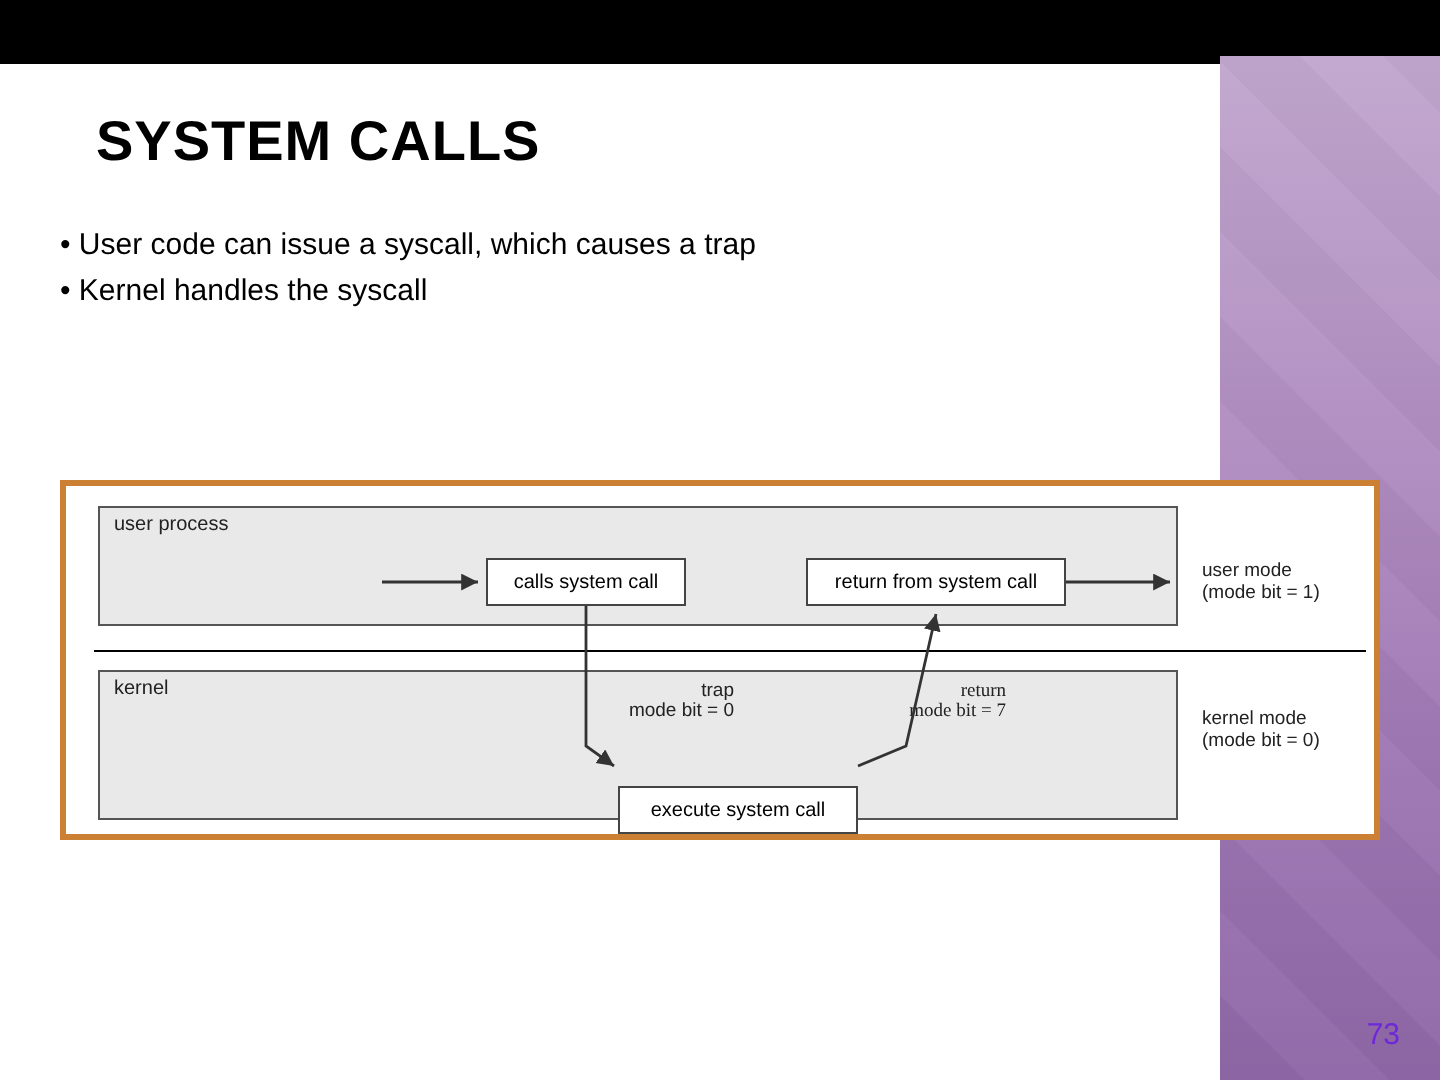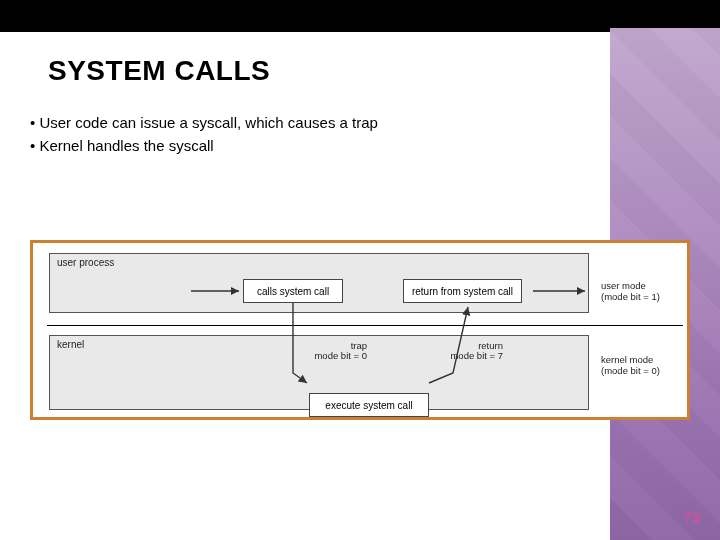--- a/index.html
+++ b/index.html
@@ -100,21 +100,21 @@
     left: 0; top: 0;
     width: 660px;
     height: 180px;
     pointer-events: none;
   }
   .page-num {
     position: absolute;
     right: 20px;
     bottom: 14px;
     font-size: 15px;
-    color: #ec4899;
+    color: #6d28d9;
   }
 </style>
 </head>
 <body>
 
 <div class="top-bar"></div>
 <div class="deco-right"></div>
 
 <h1 class="slide-title">SYSTEM CALLS</h1>
 
@@ -127,29 +127,29 @@
 
   <div class="region" style="left:16px; top:10px; width:540px; height:60px;"></div>
   <div class="region-label" style="left:24px; top:14px;">user process</div>
 
   <div class="region" style="left:16px; top:92px; width:540px; height:75px;"></div>
   <div class="region-label" style="left:24px; top:96px;">kernel</div>
 
   <div class="hr-sep" style="left:14px; top:82px; width:636px;"></div>
 
   <div class="box" style="left:210px; top:36px; width:100px; height:24px;">calls system call</div>
-  <div class="box" style="left:370px; top:36px; width:119px; height:24px;">return from system call</div>
+  <div class="box" style="left:370px; top:36px; width:130px; height:24px;">return from system call</div>
 
   <div class="box" style="left:276px; top:134px; width:120px; height:24px;margin-top:16px;">execute system call</div>
 
   <div class="arrow-label" style="left:254px; top:98px; width:80px;">
     <span>trap</span><br>
     <span>mode bit = 0</span>
   </div>
-  <div class="arrow-label" style="left:390px; top:98px; width:80px;">
+  <div class="arrow-label" style="left:390px; top:98px; width:80px;font-family:Liberation Serif, serif;">
     <span>return</span><br>
     <span>mode bit = 7</span>
   </div>
 
   <div class="modelabel" style="left:568px; top:38px;">
     <span>user mode</span><br>
     <span>(mode bit = 1)</span>
   </div>
   <div class="modelabel" style="left:568px; top:112px;">
     <span>kernel mode</span><br>

